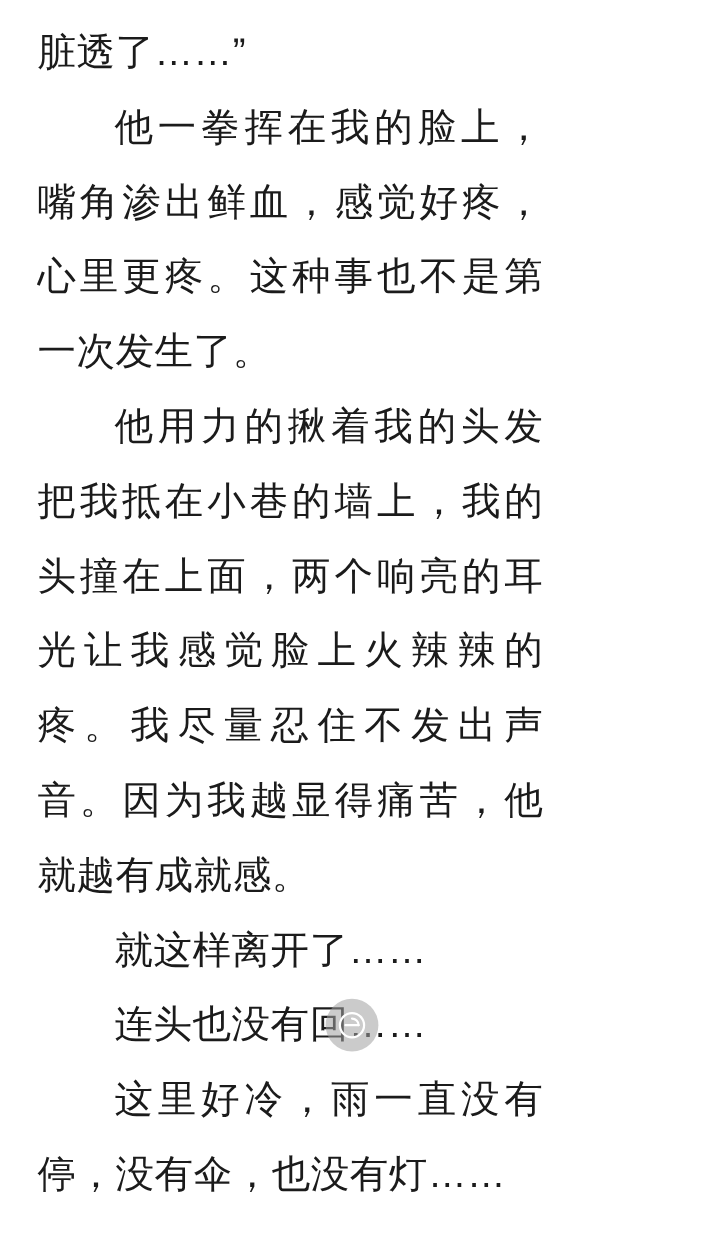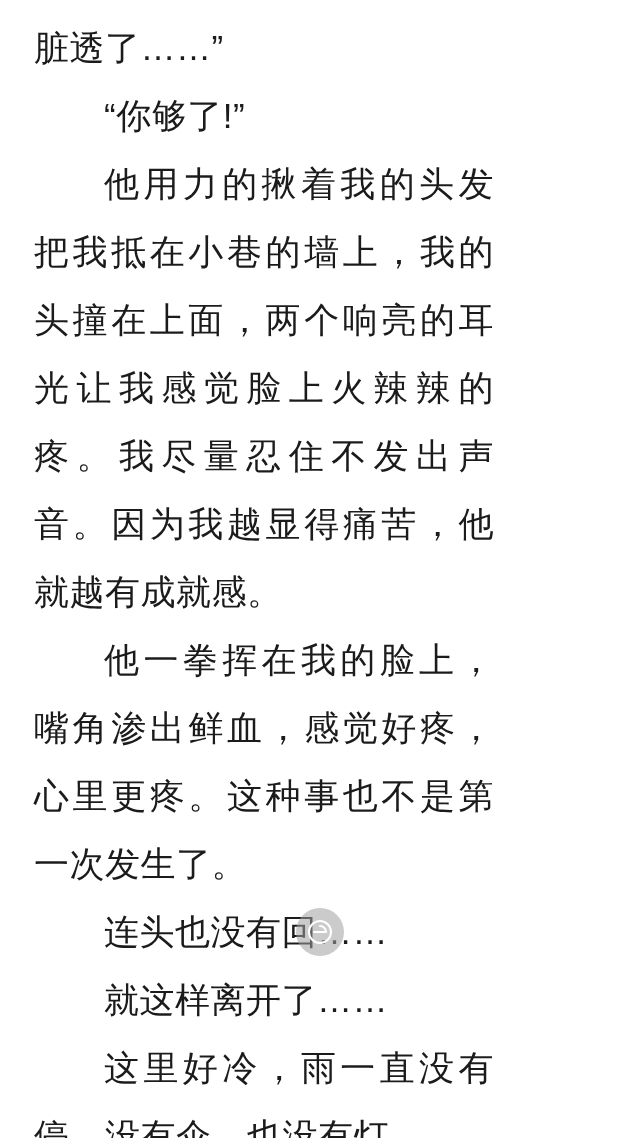--- a/index.html
+++ b/index.html
@@ -64,25 +64,24 @@
     height: 0;
   }
 </style>
 </head>
 <body>
 
 <div class="reader">
 
   <div class="reader-text">
     <p class="para first-line">脏透了……”</p>
-    <p class="para">“你够了!”</p>
+    <p class="para">他一拳挥在我的脸上，嘴角渗出鲜血，感觉好疼，心里更疼。这种事也不是第一次发生了。</p>
     <p class="para">他用力的揪着我的头发把我抵在小巷的墙上，我的头撞在上面，两个响亮的耳光让我感觉脸上火辣辣的疼。我尽量忍住不发出声音。因为我越显得痛苦，他就越有成就感。</p>
-    <p class="para">他一拳挥在我的脸上，嘴角渗出鲜血，感觉好疼，心里更疼。这种事也不是第一次发生了。</p>
+    <p class="para">就这样离开了……</p>
     <p class="para">连头也没有回……</p>
-    <p class="para">就这样离开了……</p>
     <p class="para">这里好冷，雨一直没有停，没有伞，也没有灯……</p>
 
   </div>
 
   <div class="float-badge">
     <svg width="30" height="30" viewBox="0 0 30 30" aria-hidden="true">
       <circle cx="15" cy="15" r="11" fill="none" stroke="#ffffff" stroke-width="2"></circle>
       <path d="M9 15 H21" stroke="#ffffff" stroke-width="2" stroke-linecap="round"></path>
       <path d="M21 15 a6 6 0 0 0 -6 -6" fill="none" stroke="#ffffff" stroke-width="2" stroke-linecap="round"></path>
     </svg>

